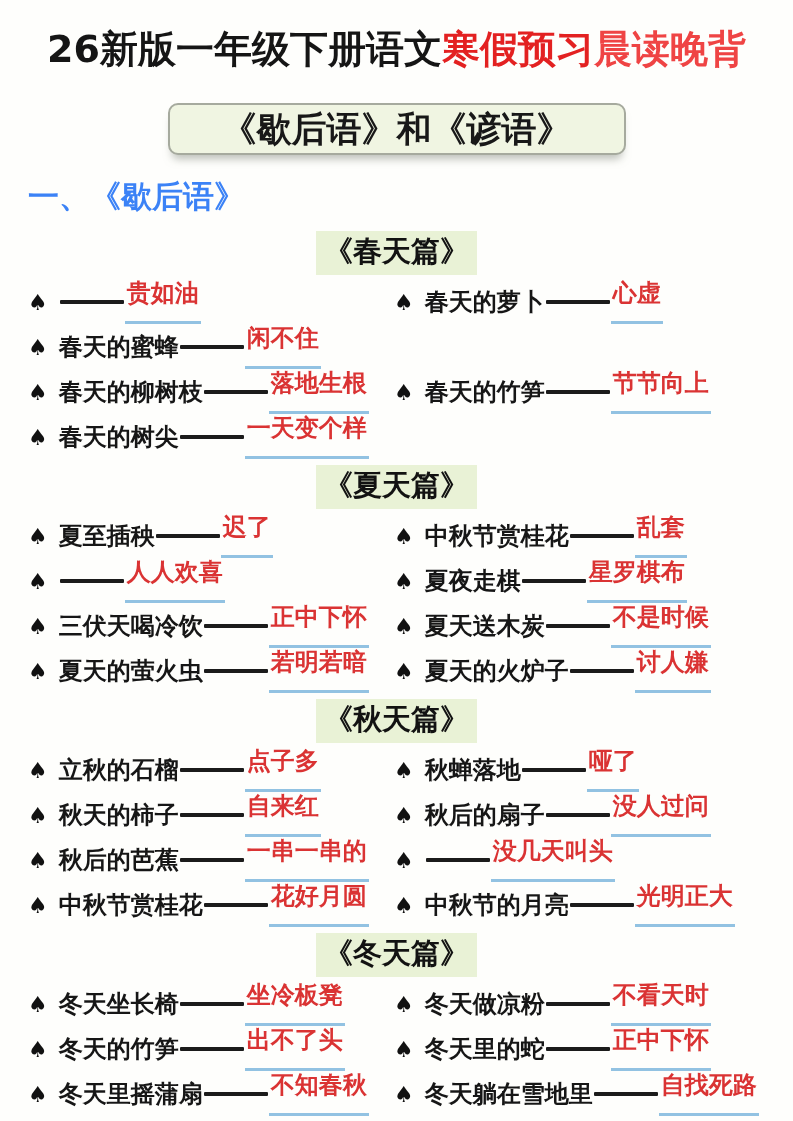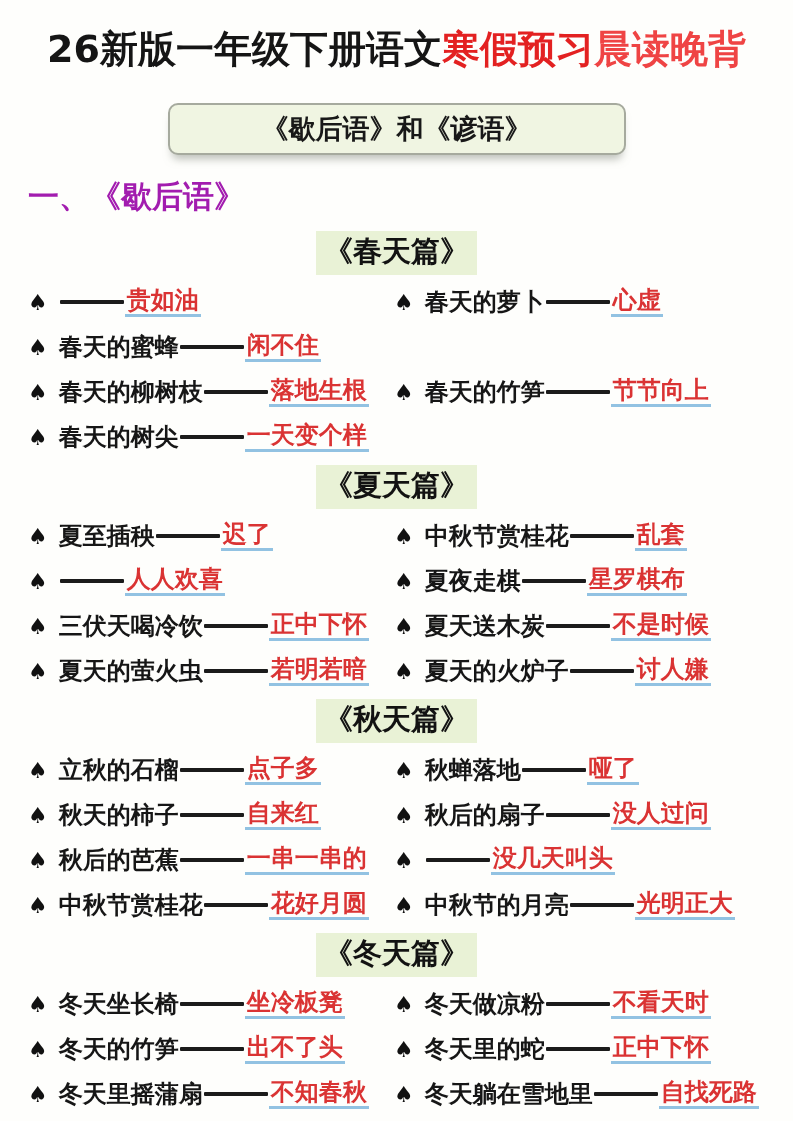--- a/index.html
+++ b/index.html
@@ -24,28 +24,28 @@
   .doc-title .seg-red   { color:#e32121; }
   .doc-title .seg-green { color:#ef4444; }
   
   .header-banner {
     margin:28px auto 0;
     width:458px; height:52px;
     border:2px solid #a6aa9e;
     border-radius:10px;
     background:#f0f5e2;
     display:flex; align-items:center; justify-content:center;
-    font-size:27px; font-weight:bold; color:#181818;
+    font-size:35px; font-weight:bold; color:#181818;
     box-shadow:0 8px 9px -4px rgba(135,140,130,0.55);
   }
   
   .section-heading {
     margin:21px 16px 0 28px;
     font-size:31px; font-weight:bold;
-    color:#a21caf;
+    color:#3b82f6;
   }
   
   .season-strip {
     margin:13px auto 0;
     width:fit-content;
     padding:1px 8px 3px;
     background:#e9f2d6;
     font-size:29px; font-weight:bold; color:#121212;
   }
   
@@ -66,21 +66,21 @@
     display:inline-block;
     width:64px; height:4px;
     background:#1b1b1b;
     margin:0 1px;
     border-radius:1px;
     flex:0 0 auto;
   }
   .answer {
     color:#da3333;
     border-bottom:3px solid #92c2e2;
-    padding:0 2px 0;
+    padding:0 2px 14px;
     line-height:1.15;
   }
 </style>
 </head>
 <body>
 
 <div class="page">
 
   <div class="doc-title">
     <span>26新版一年级下册语文</span><span class="seg-red">寒假预习</span><span class="seg-green">晨读晚背</span>

